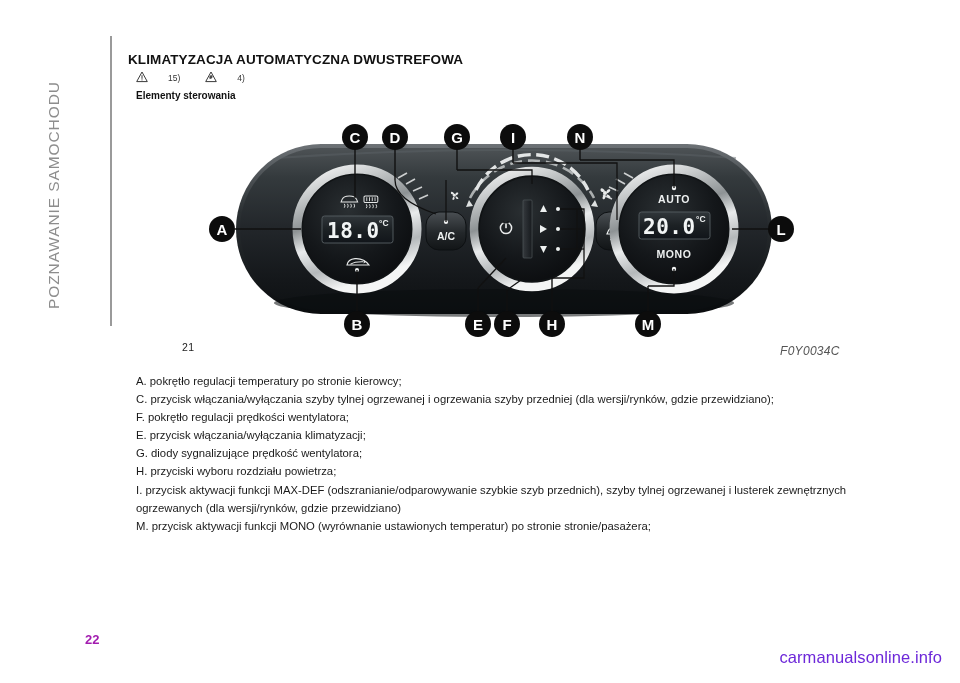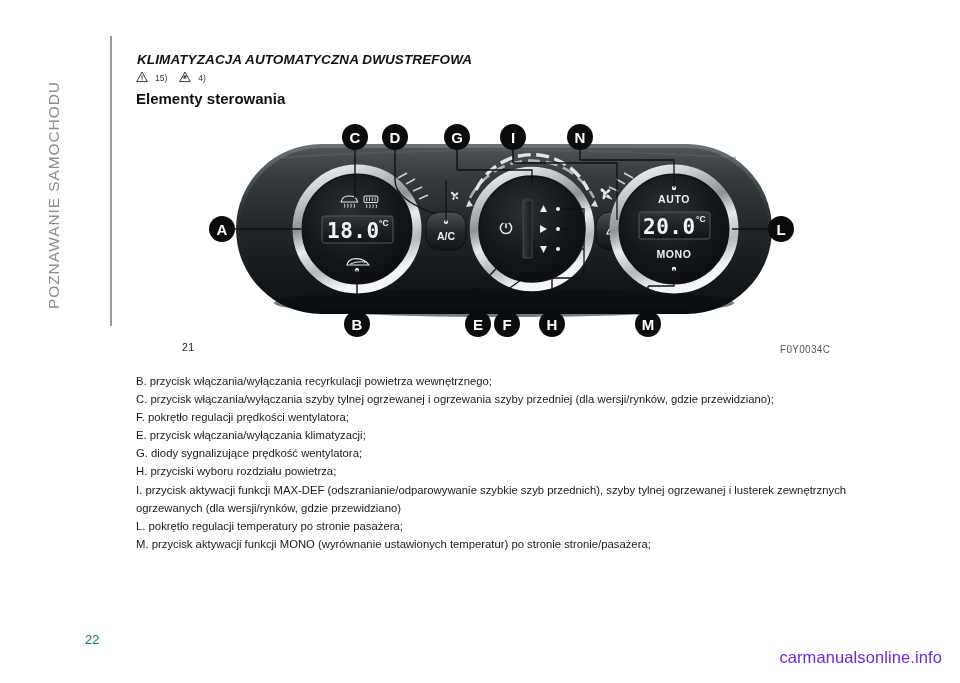--- a/index.html
+++ b/index.html
@@ -43,50 +43,49 @@
     font-size: 15.5px;
     letter-spacing: 0.9px;
     color: #8d8d8d;
     white-space: nowrap;
     font-family: "Liberation Sans", sans-serif;
   }
 
   
   #title {
     position: absolute;
-    left: 137px;
+    left: 128px;
     top: 52px;
     font-size: 13.5px;
     font-weight: bold;
     letter-spacing: 0.1px;
     color: #111;
-    font-style: italic;
   }
   #symbol-row {
     position: absolute;
     left: 136px;
     top: 70px;
     display: flex;
     align-items: center;
-    gap: 7px;
+    gap: 20px;
     height: 16px;
     justify-content: flex-end;
   }
   #symbol-row .sym-ref {
     font-size: 8.5px;
     color: #333;
     margin-right: 5px;
   }
   .mini-icon { display: inline-block; vertical-align: middle; }
 
   #subtitle {
     position: absolute;
     left: 136px;
     top: 90px;
-    font-size: 15px;
+    font-size: 10px;
     font-weight: bold;
     color: #111;
   }
 
   
   #figure {
     position: absolute;
     left: 136px;
     top: 118px;
     width: 730px;
@@ -101,23 +100,24 @@
     top: 341px;
     font-size: 10.5px;
     color: #222;
     letter-spacing: 0.5px;
     text-align: right;
   }
   #fig-code {
     position: absolute;
     left: 780px;
     top: 344px;
-    font-size: 10px;
+    font-size: 12px;
     color: #555;
     letter-spacing: 0.3px;
+    font-style: italic;
   }
 
   
   #legend-list {
     position: absolute;
     left: 136px;
     top: 372px;
     width: 742px;
   }
   #legend-list .legend-item {
@@ -125,22 +125,22 @@
     line-height: 18.1px;
     color: #1a1a1a;
   }
 
   
   #page-number {
     position: absolute;
     left: 85px;
     top: 632px;
     font-size: 13px;
-    font-weight: normal;
-    color: #0f766e;
+    font-weight: bold;
+    color: #a21caf;
   }
   #watermark {
     position: absolute;
     right: 18px;
     top: 648px;
     font-size: 16.5px;
     color: #6d28d9;
     letter-spacing: 0.1px;
   }
 </style>
@@ -456,25 +456,24 @@
         <text x="444" y="25">N</text>
       </g>
     </g>
   </svg>
 </div>
 
 <div id="fig-number">21</div>
 <div id="fig-code">F0Y0034C</div>
 
 <div id="legend-list">
-  <div class="legend-item">B. przycisk włączania/wyłączania recyrkulacji powietrza wewnętrznego;</div>
+  <div class="legend-item">A. pokrętło regulacji temperatury po stronie kierowcy;</div>
   <div class="legend-item">C. przycisk włączania/wyłączania szyby tylnej ogrzewanej i ogrzewania szyby przedniej (dla wersji/rynków, gdzie przewidziano);</div>
   <div class="legend-item">F. pokrętło regulacji prędkości wentylatora;</div>
   <div class="legend-item">E. przycisk włączania/wyłączania klimatyzacji;</div>
   <div class="legend-item">G. diody sygnalizujące prędkość wentylatora;</div>
   <div class="legend-item">H. przyciski wyboru rozdziału powietrza;</div>
   <div class="legend-item">I. przycisk aktywacji funkcji MAX-DEF (odszranianie/odparowywanie szybkie szyb przednich), szyby tylnej ogrzewanej i lusterek zewnętrznych ogrzewanych (dla wersji/rynków, gdzie przewidziano)</div>
-  <div class="legend-item">L. pokrętło regulacji temperatury po stronie pasażera;</div>
   <div class="legend-item">M. przycisk aktywacji funkcji MONO (wyrównanie ustawionych temperatur) po stronie stronie/pasażera;</div>
 </div>
 
 <div id="page-number">22</div>
 <div id="watermark">carmanualsonline.info</div>
 
 </body></html>

